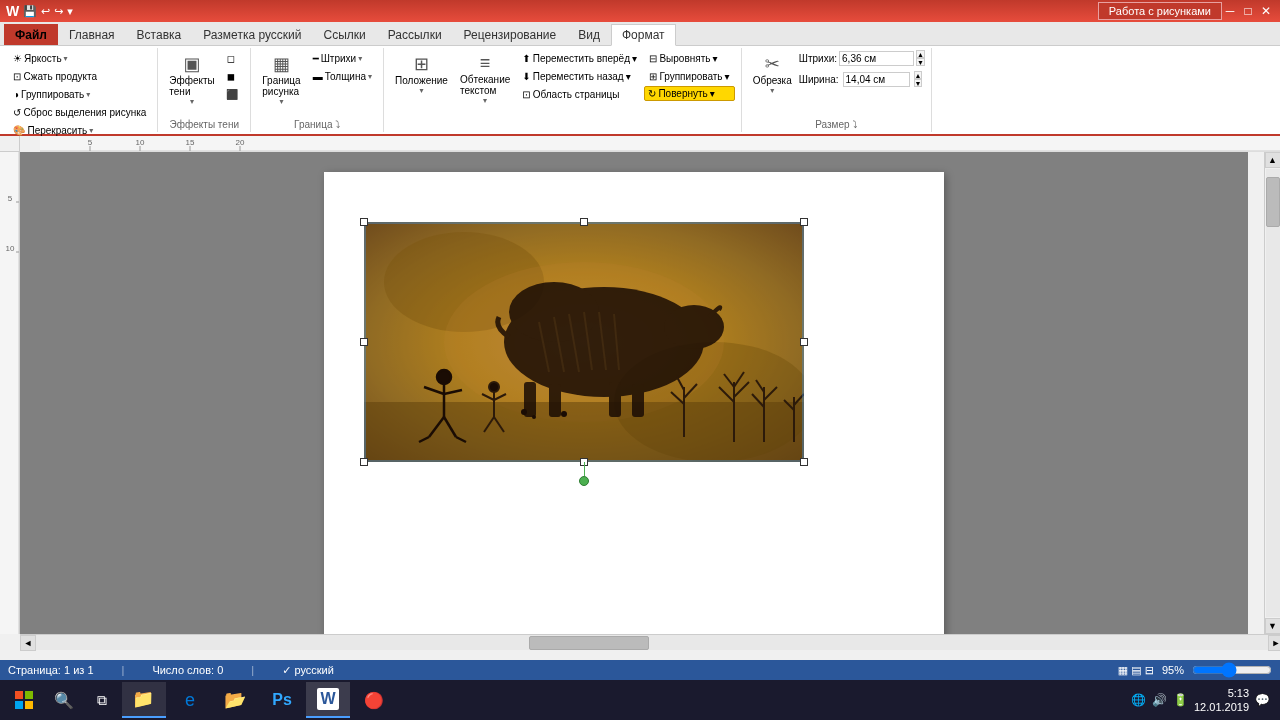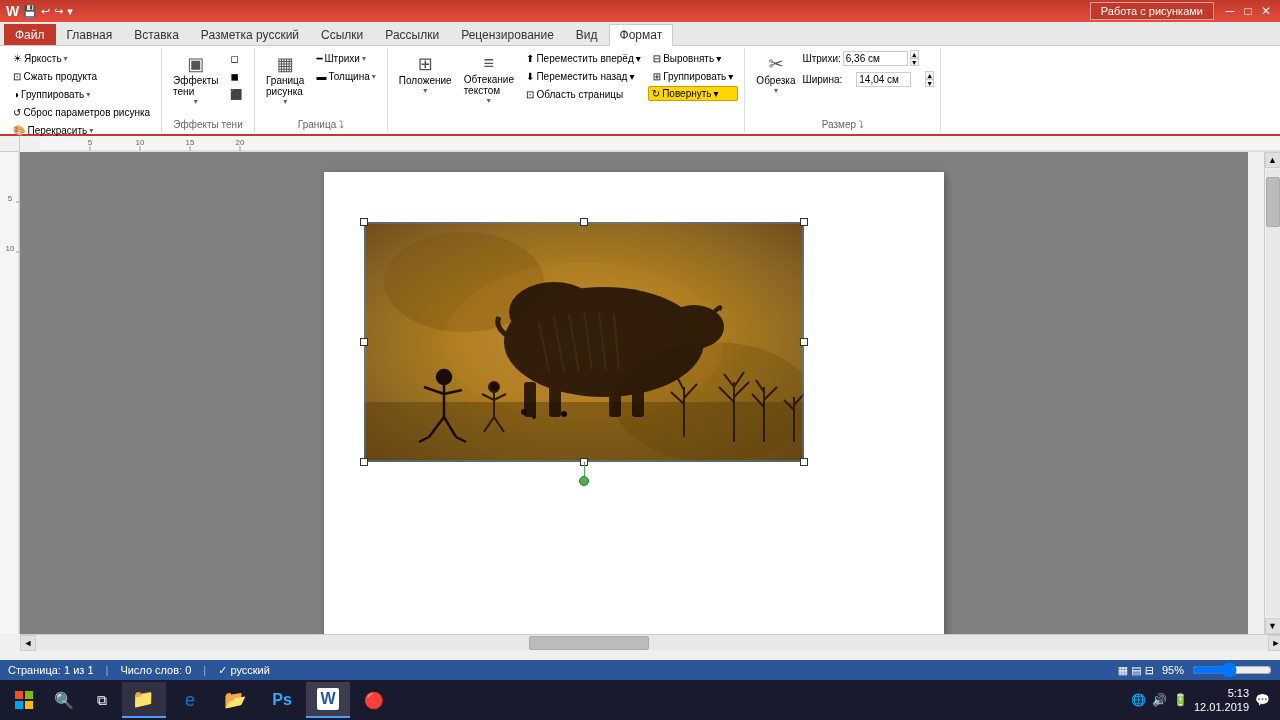--- a/index.html
+++ b/index.html
@@ -64,32 +64,32 @@
 
 <div class="title-bar">
   <div class="title-bar-left">
 
     <span style="color:white;font-size:14px;font-weight:bold;">W</span>
     <span style="font-size:11px;color:white;">💾</span>
     <span style="font-size:11px;color:white;">↩</span>
     <span style="font-size:11px;color:white;">↪</span>
     <span style="font-size:11px;color:white;">▾</span>
   </div>
-  <div style="display:flex;align-items:center;gap:8px;">
+  <div style="display:flex;align-items:center;gap:0;">
     <span class="title-bar-context">Работа с рисунками</span>
     <div class="title-bar-buttons">
       <button class="title-btn">─</button>
       <button class="title-btn">□</button>
       <button class="title-btn">✕</button>
     </div>
   </div>
 </div>
 
 <div class="ribbon-tabs">
-  <div class="ribbon-tab" style="background:#c0392b;color:#ffffff;font-weight:normal;">Файл</div>
+  <div class="ribbon-tab" style="background:#c0392b;color:#000000;font-weight:bold;">Файл</div>
   <div class="ribbon-tab">Главная</div>
   <div class="ribbon-tab">Вставка</div>
   <div class="ribbon-tab">Разметка русский</div>
   <div class="ribbon-tab">Ссылки</div>
   <div class="ribbon-tab">Рассылки</div>
   <div class="ribbon-tab">Рецензирование</div>
   <div class="ribbon-tab">Вид</div>
   <div class="ribbon-tab active">Формат</div>
 </div>
 
@@ -107,21 +107,21 @@
             <span>⊡</span>
             <span>Сжать продукта</span>
           </div>
         <div class="ribbon-btn-small">
             <span>◑</span>
             <span>Группировать</span>
             <span class="dropdown-arrow">▾</span>
           </div>
         <div class="ribbon-btn-small">
             <span>↺</span>
-            <span>Сброс параметров рисунка</span>
+            <span>Сброс выделения рисунка</span>
           </div>
         <div class="ribbon-btn-small">
             <span>🎨</span>
             <span>Перекрасить</span>
             <span class="dropdown-arrow">▾</span>
           </div>
       </div>
     </div>
     <div class="ribbon-group-label">Изменение</div>
   </div>
@@ -222,29 +222,29 @@
   <div class="ribbon-group">
     <div class="ribbon-group-content">
       <div class="ribbon-btn">
         <span class="ribbon-btn-icon">✂</span>
         <span>Обрезка</span>
         <span class="dropdown-arrow">▾</span>
       </div>
       <div class="ribbon-col">
         <div style="display:flex;align-items:center;gap:2px;font-size:10px;">
           <span>Штрихи:</span>
-          <input type="text" value="6,36 см" style="width: 65px; font-size: 10px; border: 1px solid rgb(204, 204, 204); padding: 1px 2px;">
+          <input type="text" value="6,36 см" style="width: 75px; font-size: 10px; border: 1px solid rgb(204, 204, 204); padding: 1px 2px;">
           <div style="display:flex;flex-direction:column;">
             <button style="height:8px;font-size:7px;padding:0;border:1px solid #ccc;background:#f5f5f5;cursor:pointer;">▲</button>
             <button style="height:8px;font-size:7px;padding:0;border:1px solid #ccc;background:#f5f5f5;cursor:pointer;">▼</button>
           </div>
         </div>
-        <div style="display:flex;align-items:center;gap:14px;font-size:10px;margin-top:4px;">
+        <div style="display:flex;align-items:center;gap:4px;font-size:10px;margin-top:4px;">
           <span>Ширина:</span>
-          <input type="text" value="14,04 см" style="width: 55px; font-size: 10px; border: 1px solid rgb(204, 204, 204); padding: 1px 2px;">
+          <input type="text" value="14,04 см" style="width: 67px; font-size: 10px; border: 1px solid rgb(204, 204, 204); padding: 1px 2px;">
           <div style="display:flex;flex-direction:column;">
             <button style="height:8px;font-size:7px;padding:0;border:1px solid #ccc;background:#f5f5f5;cursor:pointer;">▲</button>
             <button style="height:8px;font-size:7px;padding:0;border:1px solid #ccc;background:#f5f5f5;cursor:pointer;">▼</button>
           </div>
         </div>
       </div>
     </div>
     <div class="ribbon-group-label">Размер <span style="font-size:10px;">⤵</span></div>
   </div>
 
@@ -419,21 +419,21 @@
 </div>
 
 <div style="height:16px;display:flex;background:#f0f0f0;border-top:1px solid #ccc;width:1264px;margin-left:20px;">
   <button style="width:16px;height:16px;background:#e0e0e0;border:1px solid #ccc;font-size:9px;cursor:pointer;padding:0;">◄</button>
   <div style="flex:1;background:#e8e8e8;position:relative;">
     <div style="height:14px;width:120px;background:#bbb;border:1px solid #aaa;border-radius:2px;position:absolute;top:1px;left:40%;"></div>
   </div>
   <button style="width:16px;height:16px;background:#e0e0e0;border:1px solid #ccc;font-size:9px;cursor:pointer;padding:0;">►</button>
 </div>
 
-<div class="status-bar" style="position:fixed;bottom:40px;left:0;right:0;height:20px;background:#2b579a;display:flex;align-items:center;padding:0 8px;gap:12px;">
+<div class="status-bar" style="position:fixed;bottom:40px;left:0;right:0;height:20px;background:#2b579a;display:flex;align-items:center;padding:0 8px;gap:28px;">
   <span style="color:white;font-size:11px;">Страница: 1 из 1</span>
   <span style="color:rgba(255,255,255,0.5);">|</span>
   <span style="color:white;font-size:11px;">Число слов: 0</span>
   <span style="color:rgba(255,255,255,0.5);">|</span>
   <span style="color:white;font-size:11px;display:flex;align-items:center;gap:3px;">✓ <span>русский</span></span>
   <div style="margin-left:auto;display:flex;align-items:center;gap:8px;">
     <span style="color:white;font-size:11px;">▦ ▤ ⊟</span>
     <span style="color:white;font-size:11px;">95%</span>
     <input type="range" min="10" max="200" value="95" style="width: 80px;">
   </div>

